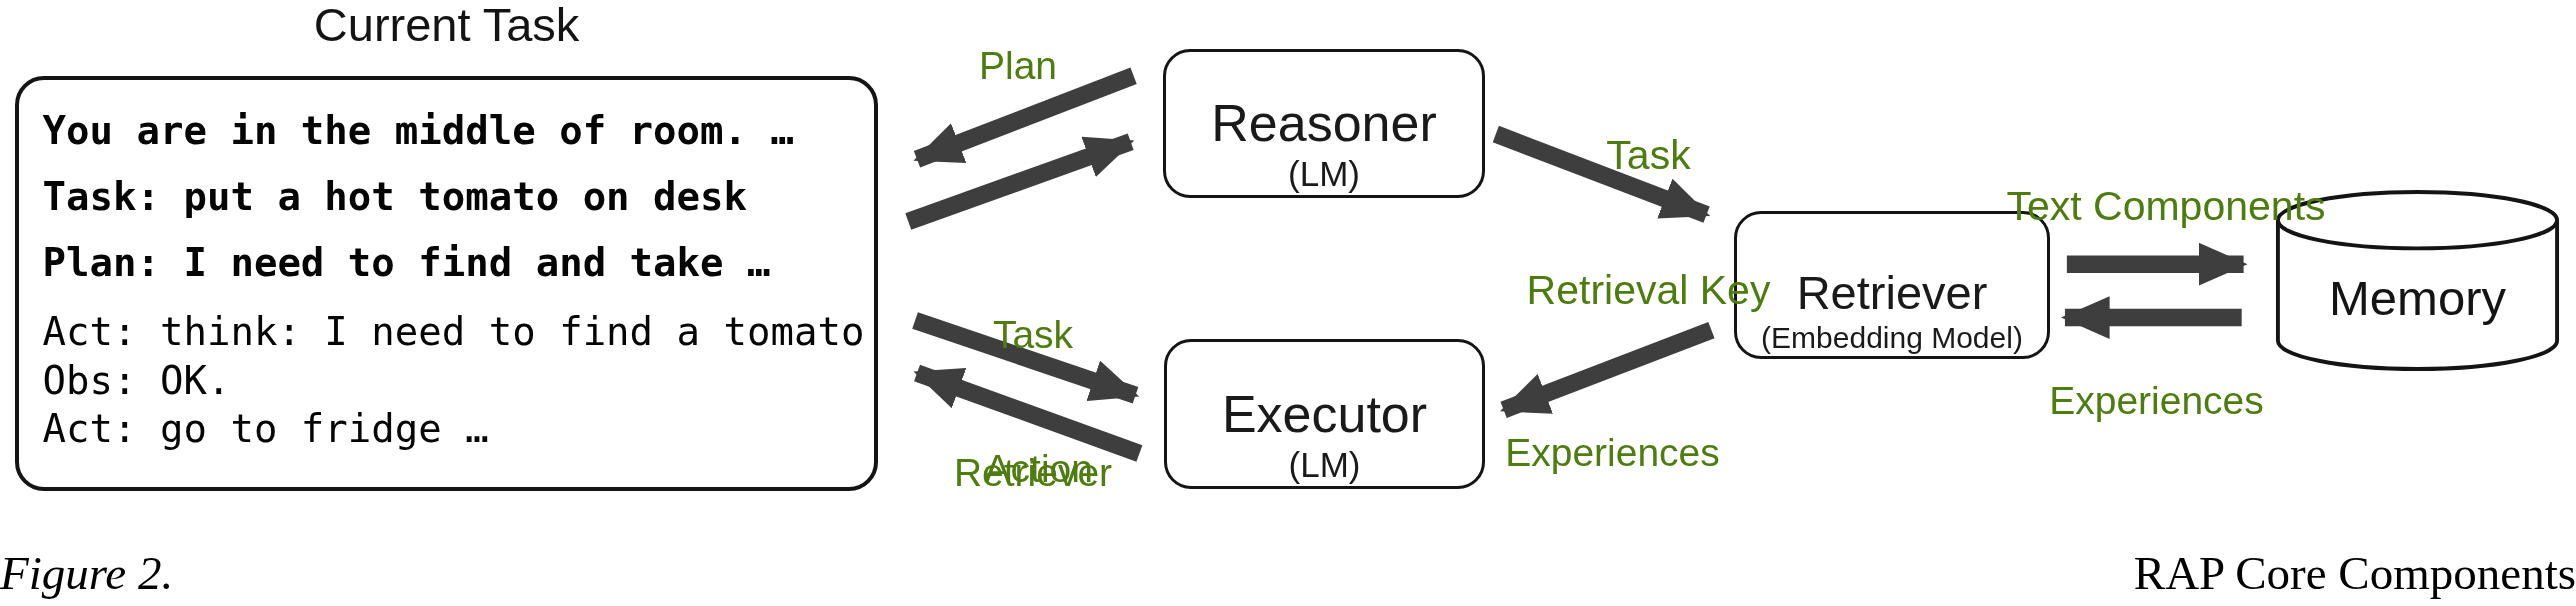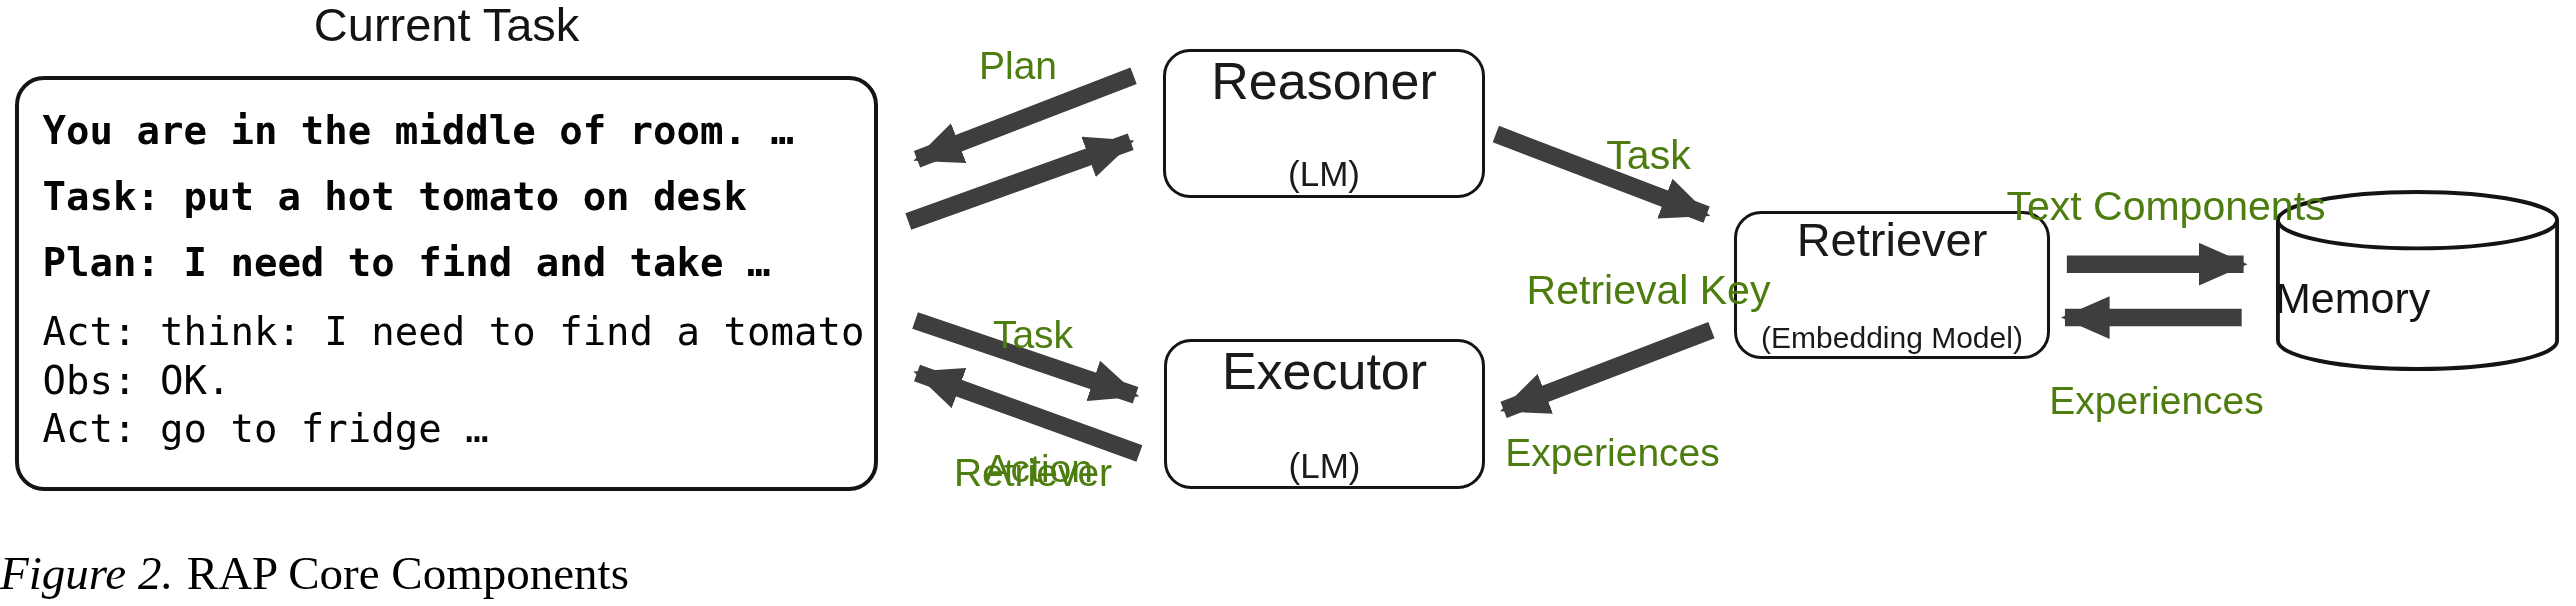--- a/index.html
+++ b/index.html
@@ -28,37 +28,37 @@
     position: absolute; left: 24px;
     font-family: "DejaVu Sans Mono", monospace;
     font-size: 39px; line-height: 47px; white-space: pre; color: #050505;
   }
   .mono-line.bold { font-weight: bold; }
 
   
   .node {
     border: 3.9px solid #141414; border-radius: 27px;
     background: #ffffff; box-sizing: border-box;
-    display: flex; flex-direction: column; align-items: center; justify-content: space-between;
+    display: flex; flex-direction: column; align-items: center; justify-content: flex-end;
     text-align: center;
   }
   .node .node-title { font-size: 52px; line-height: 58px; color: #1a1a1a; }
   .node .node-sub   { font-size: 35px; line-height: 43px; color: #1a1a1a; }
   #reasoner-box { left: 1163px; top: 49px;  width: 322px; height: 149px; }
-  #executor-box { left: 1164px; top: 339px; width: 321px; height: 150px; gap: 44px; }
+  #executor-box { left: 1164px; top: 339px; width: 321px; height: 150px; }
   #retriever-box { left: 1734px; top: 204px; width: 316px; height: 148px; margin-top: 7px; }
   #retriever-box .node-title { font-size: 47px; line-height: 52px; }
   #retriever-box .node-sub   { font-size: 30px; line-height: 37px; }
 
   
   #memory { left: 2275px; top: 189px; width: 285px; height: 183px; }
   #memory svg { position: absolute; left: 0; top: 0; }
   #memory .memory-label {
     position: absolute; left: 0; top: 82px; width: 100%;
-    font-size: 43px; line-height: 54px; color: #141414;
+    text-align: center; font-size: 49px; line-height: 54px; color: #141414;
   }
 
   
   .edge-label {
     position: absolute; text-align: center;
     font-size: 39px; line-height: 46px; color: #4d7c0f; white-space: pre;
   }
   #plan-label            { left: 921px;  top: 43px;  width: 194px; }
   #task-trajectory-label { left: 897px;  top: 220px; width: 272px; }
   #action-label          { left: 938px;  top: 446px; width: 155px; text-align: right; }
@@ -67,21 +67,21 @@
   #experiences-executor-label { left: 1496px; top: 430px; width: 233px; }
   #experiences-memory-label   { left: 2040px; top: 378px; width: 233px; }
 
   
   #current-task-title {
     left: 14.6px; top: 0px; width: 864px; text-align: center;
     font-size: 47px; line-height: 49px; color: #141414;
   }
   #caption {
     left: 0; top: 546px; width: 2576px;
-    display: flex; justify-content: flex-start; align-items: baseline;
+    display: flex; justify-content: space-between; align-items: baseline;
     font-family: "Liberation Serif", serif; font-size: 47px; line-height: 54px; color: #000000;
   }
   #caption .caption-label { font-style: italic; margin-right: 13.6px; }
 </style>
 </head>
 <body>
 
 <div id="canvas">
 
   <svg id="arrow-layer" viewBox="0 0 2652 624" xmlns="http://www.w3.org/2000/svg">

